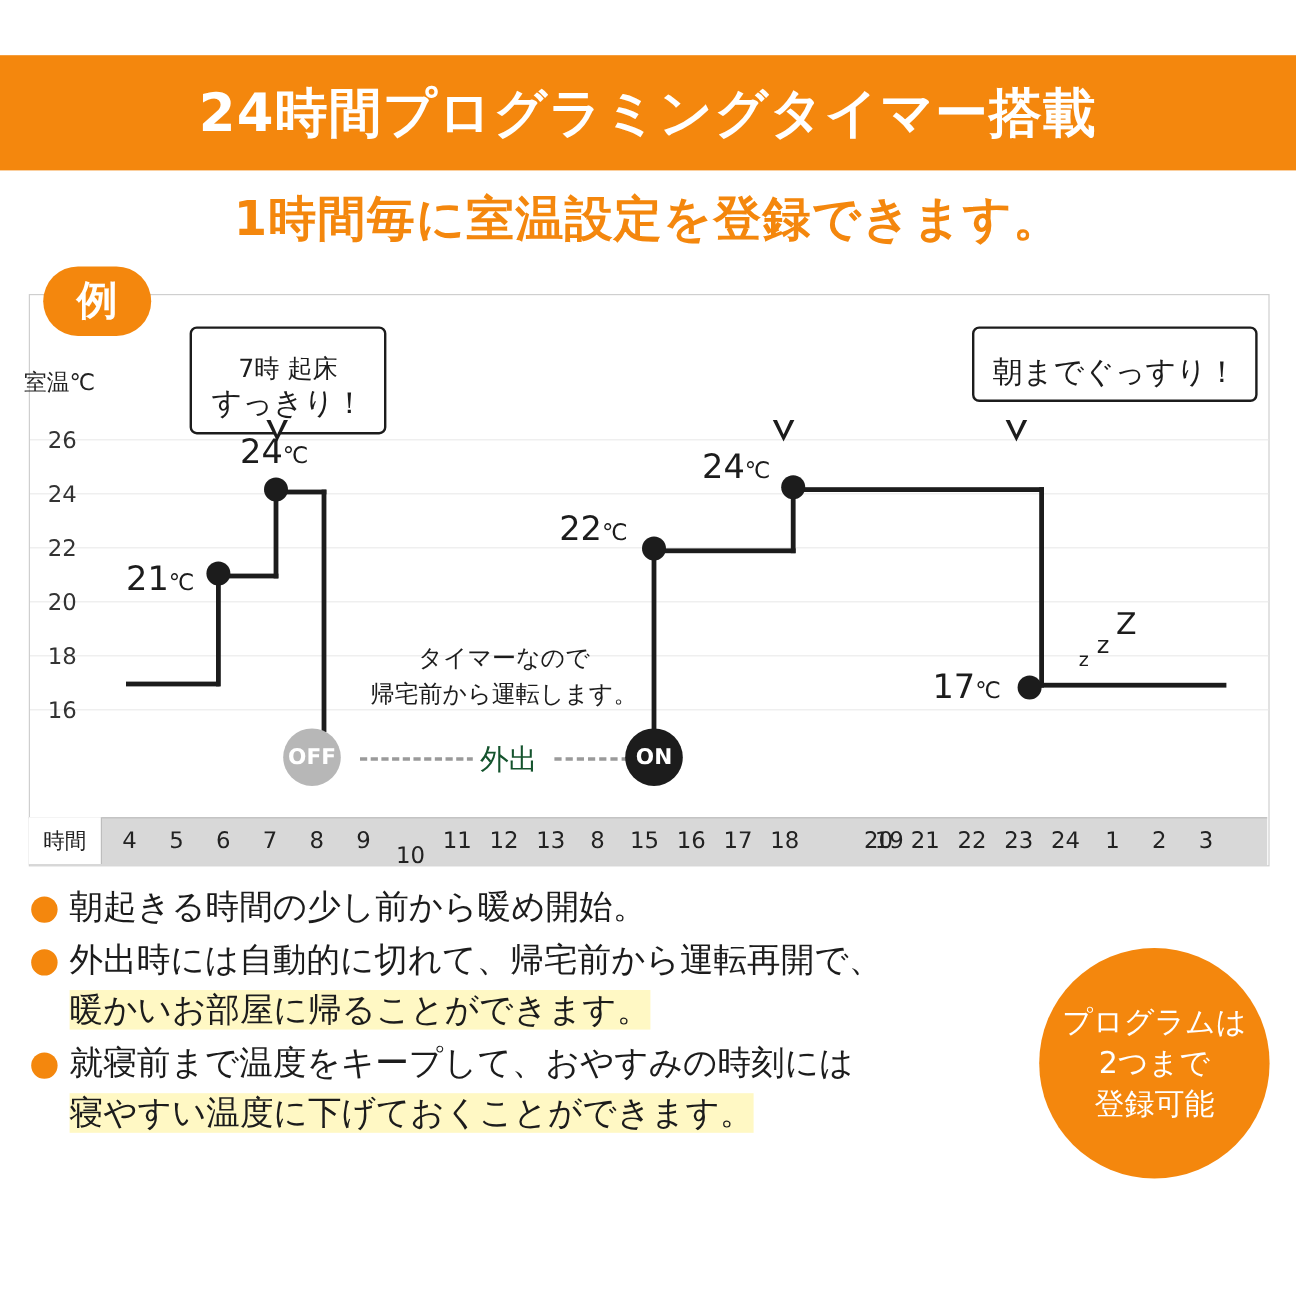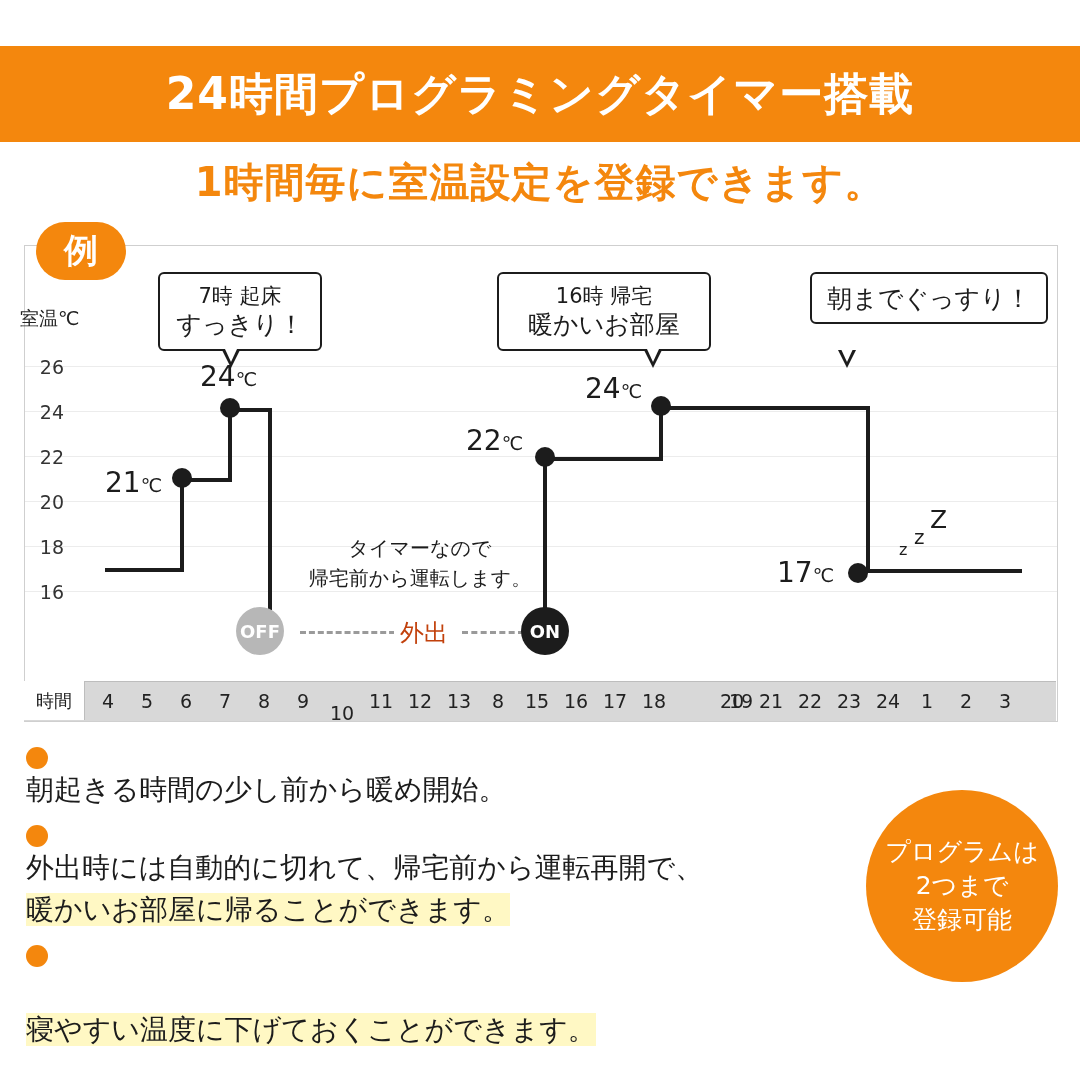--- a/index.html
+++ b/index.html
@@ -64,21 +64,21 @@
   }
   .hour-tick{
     position:absolute;top:681px;height:39px;width:36px;
     display:flex;align-items:center;justify-content:center;
     font-size:19px;color:#222;
   }
 
   
   .callout{
     position:absolute;background:#ffffff;border:2px solid #1c1c1c;
-    border-radius:6px;padding:9px 10px 8px 10px;text-align:center;z-index:30;
+    border-radius:6px;padding:20px 10px 8px 10px;text-align:center;z-index:30;
   }
   .callout .l1{font-size:21px;color:#1c1c1c;line-height:1.25;}
   .callout .l2{font-size:25px;color:#1c1c1c;line-height:1.25;font-weight:500;}
   .callout-tail{
     position:absolute;width:0;height:0;z-index:31;
     border-left:9px solid transparent;border-right:9px solid transparent;
     border-top:18px solid #1c1c1c;
   }
   .callout-tail:after{
     content:"";position:absolute;left:-6px;top:-19px;width:0;height:0;
@@ -97,33 +97,33 @@
     display:flex;align-items:center;justify-content:center;
     color:#ffffff;font-size:18px;font-weight:bold;z-index:25;
   }
   .off-badge{background:#b7b7b7;}
   .on-badge{background:#1c1c1c;}
 
   .dash-line{
     position:absolute;height:0;border-top:3px dashed #9a9a9a;z-index:10;
   }
   .out-text{
-    position:absolute;font-size:24px;color:#c2410c;background:#ffffff;
+    position:absolute;font-size:24px;color:#14532d;background:#ffffff;
     padding:0 6px;z-index:15;
   }
 
   .note-text{
     position:absolute;font-size:20px;color:#1c1c1c;line-height:1.5;z-index:15;
     text-align:center;white-space:nowrap;
   }
   .zzz{position:absolute;color:#1c1c1c;z-index:20;}
 
   
   .bullets{position:absolute;left:26px;top:735px;width:860px;}
-  .bullet-row{display:flex;align-items:flex-start;margin-bottom:2px;flex-direction:column;}
+  .bullet-row{display:flex;align-items:flex-start;margin-bottom:2px;}
   .bullet-dot{
     width:22px;height:22px;border-radius:50%;background:#f4870d;
     margin-top:12px;margin-right:10px;flex:0 0 22px;
   }
   .bullet-text{font-size:28px;color:#1c1c1c;line-height:1.5;}
   .hl{background:#fff8c4;}
 
   
   .orange-circle{
     position:absolute;left:866px;top:790px;width:192px;height:192px;
@@ -220,24 +220,20 @@
     <span>タイマーなので</span><br>
     <span>帰宅前から運転します。</span>
   </div>
 
   <div class="callout" style="left:158px;top:272px;width:140px;">
     <div class="l1">7時 起床</div>
     <div class="l2">すっきり！</div>
   </div>
   <div class="callout-tail" style="left:222px;top:350px;"></div>
 
-  <div class="callout" style="left:497px;top:272px;width:190px;">
-    <div class="l1">16時 帰宅</div>
-    <div class="l2">暖かいお部屋</div>
-  </div>
   <div class="callout-tail" style="left:644px;top:350px;"></div>
 
   <div class="callout" style="left:810px;top:272px;width:214px;">
     <div class="l2">朝までぐっすり！</div>
   </div>
   <div class="callout-tail" style="left:838px;top:350px;"></div>
 
   <div class="example-badge">例</div>
 
   <div class="time-strip"></div>
@@ -277,21 +273,21 @@
     <div class="bullet-row">
       <div class="bullet-dot"></div>
       <div class="bullet-text">
         <span>外出時には自動的に切れて、帰宅前から運転再開で、</span><br>
         <span class="hl">暖かいお部屋に帰ることができます。</span>
       </div>
     </div>
     <div class="bullet-row">
       <div class="bullet-dot"></div>
       <div class="bullet-text">
-        <br>
+        <span>就寝前まで温度をキープして、おやすみの時刻には</span><br>
         <span class="hl">寝やすい温度に下げておくことができます。</span>
       </div>
     </div>
   </div>
 
   <div class="orange-circle">
     <div>プログラムは</div>
     <div>2つまで</div>
     <div>登録可能</div>
   </div>

